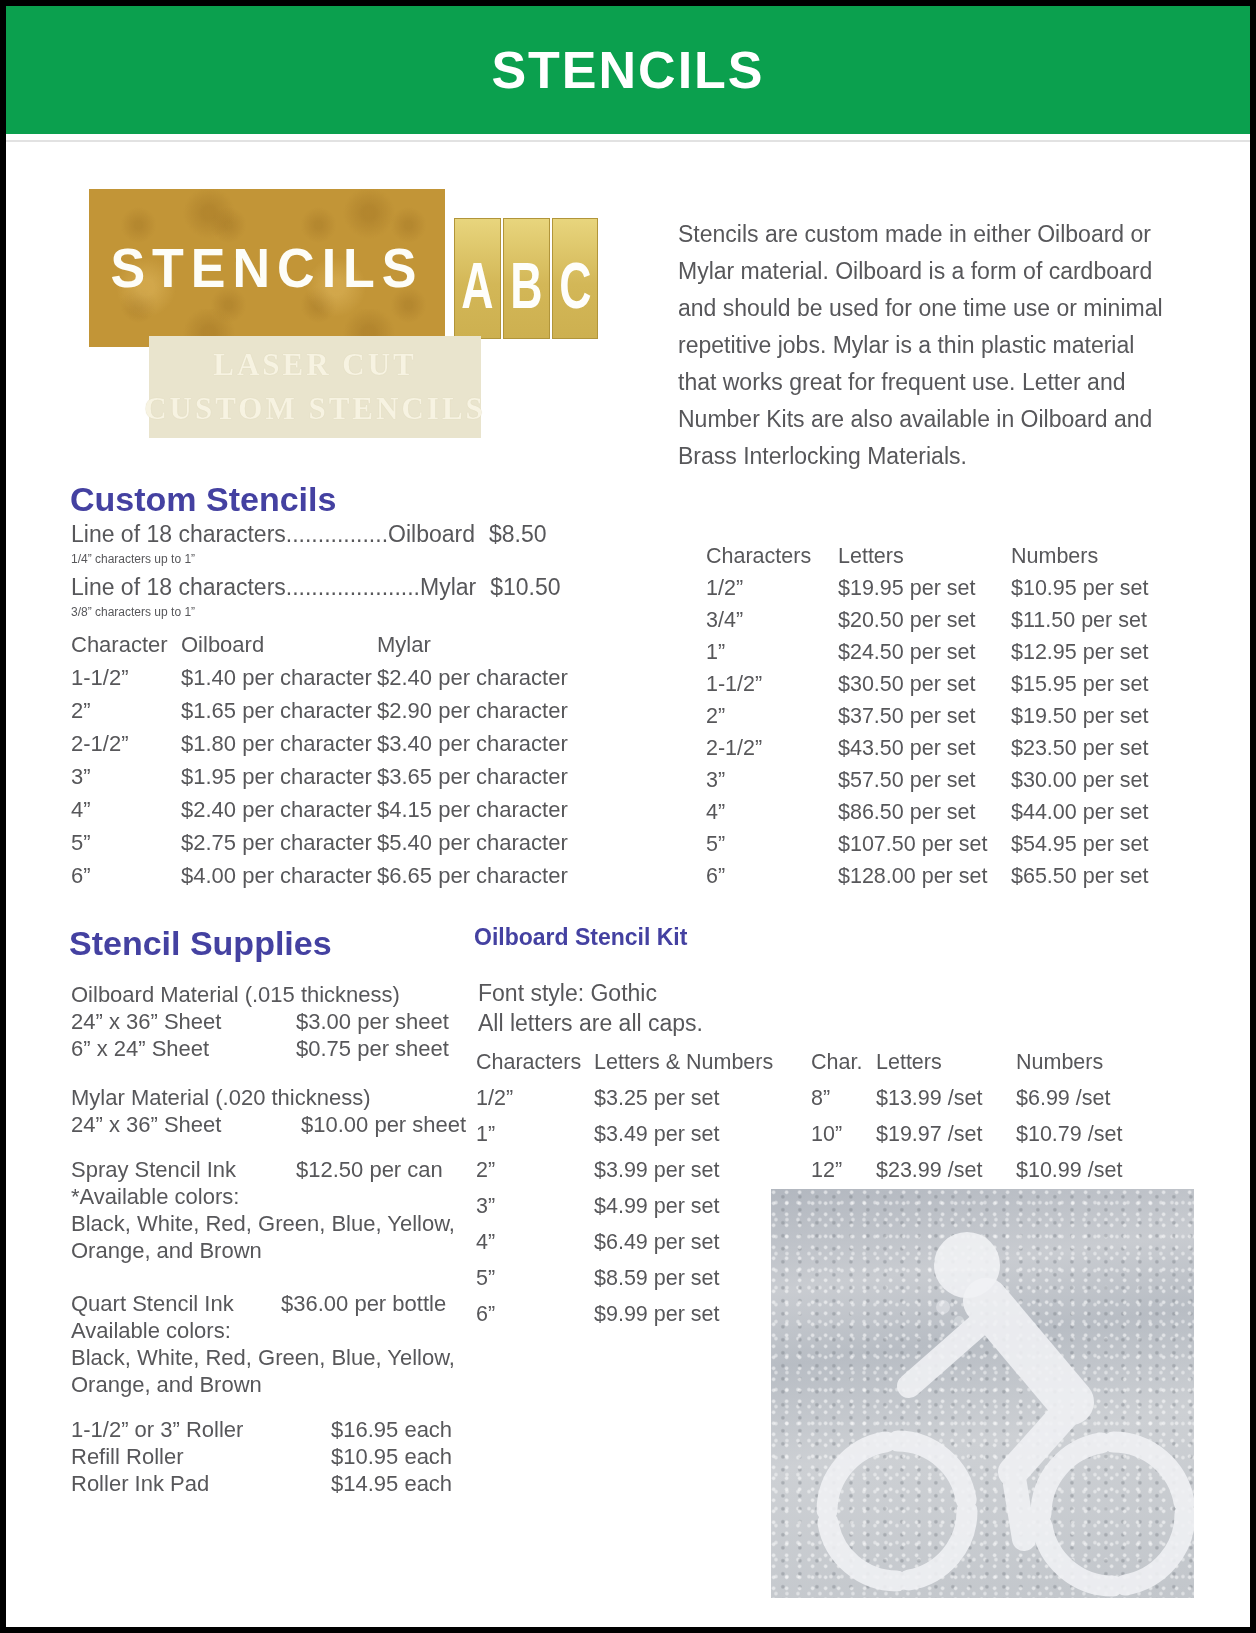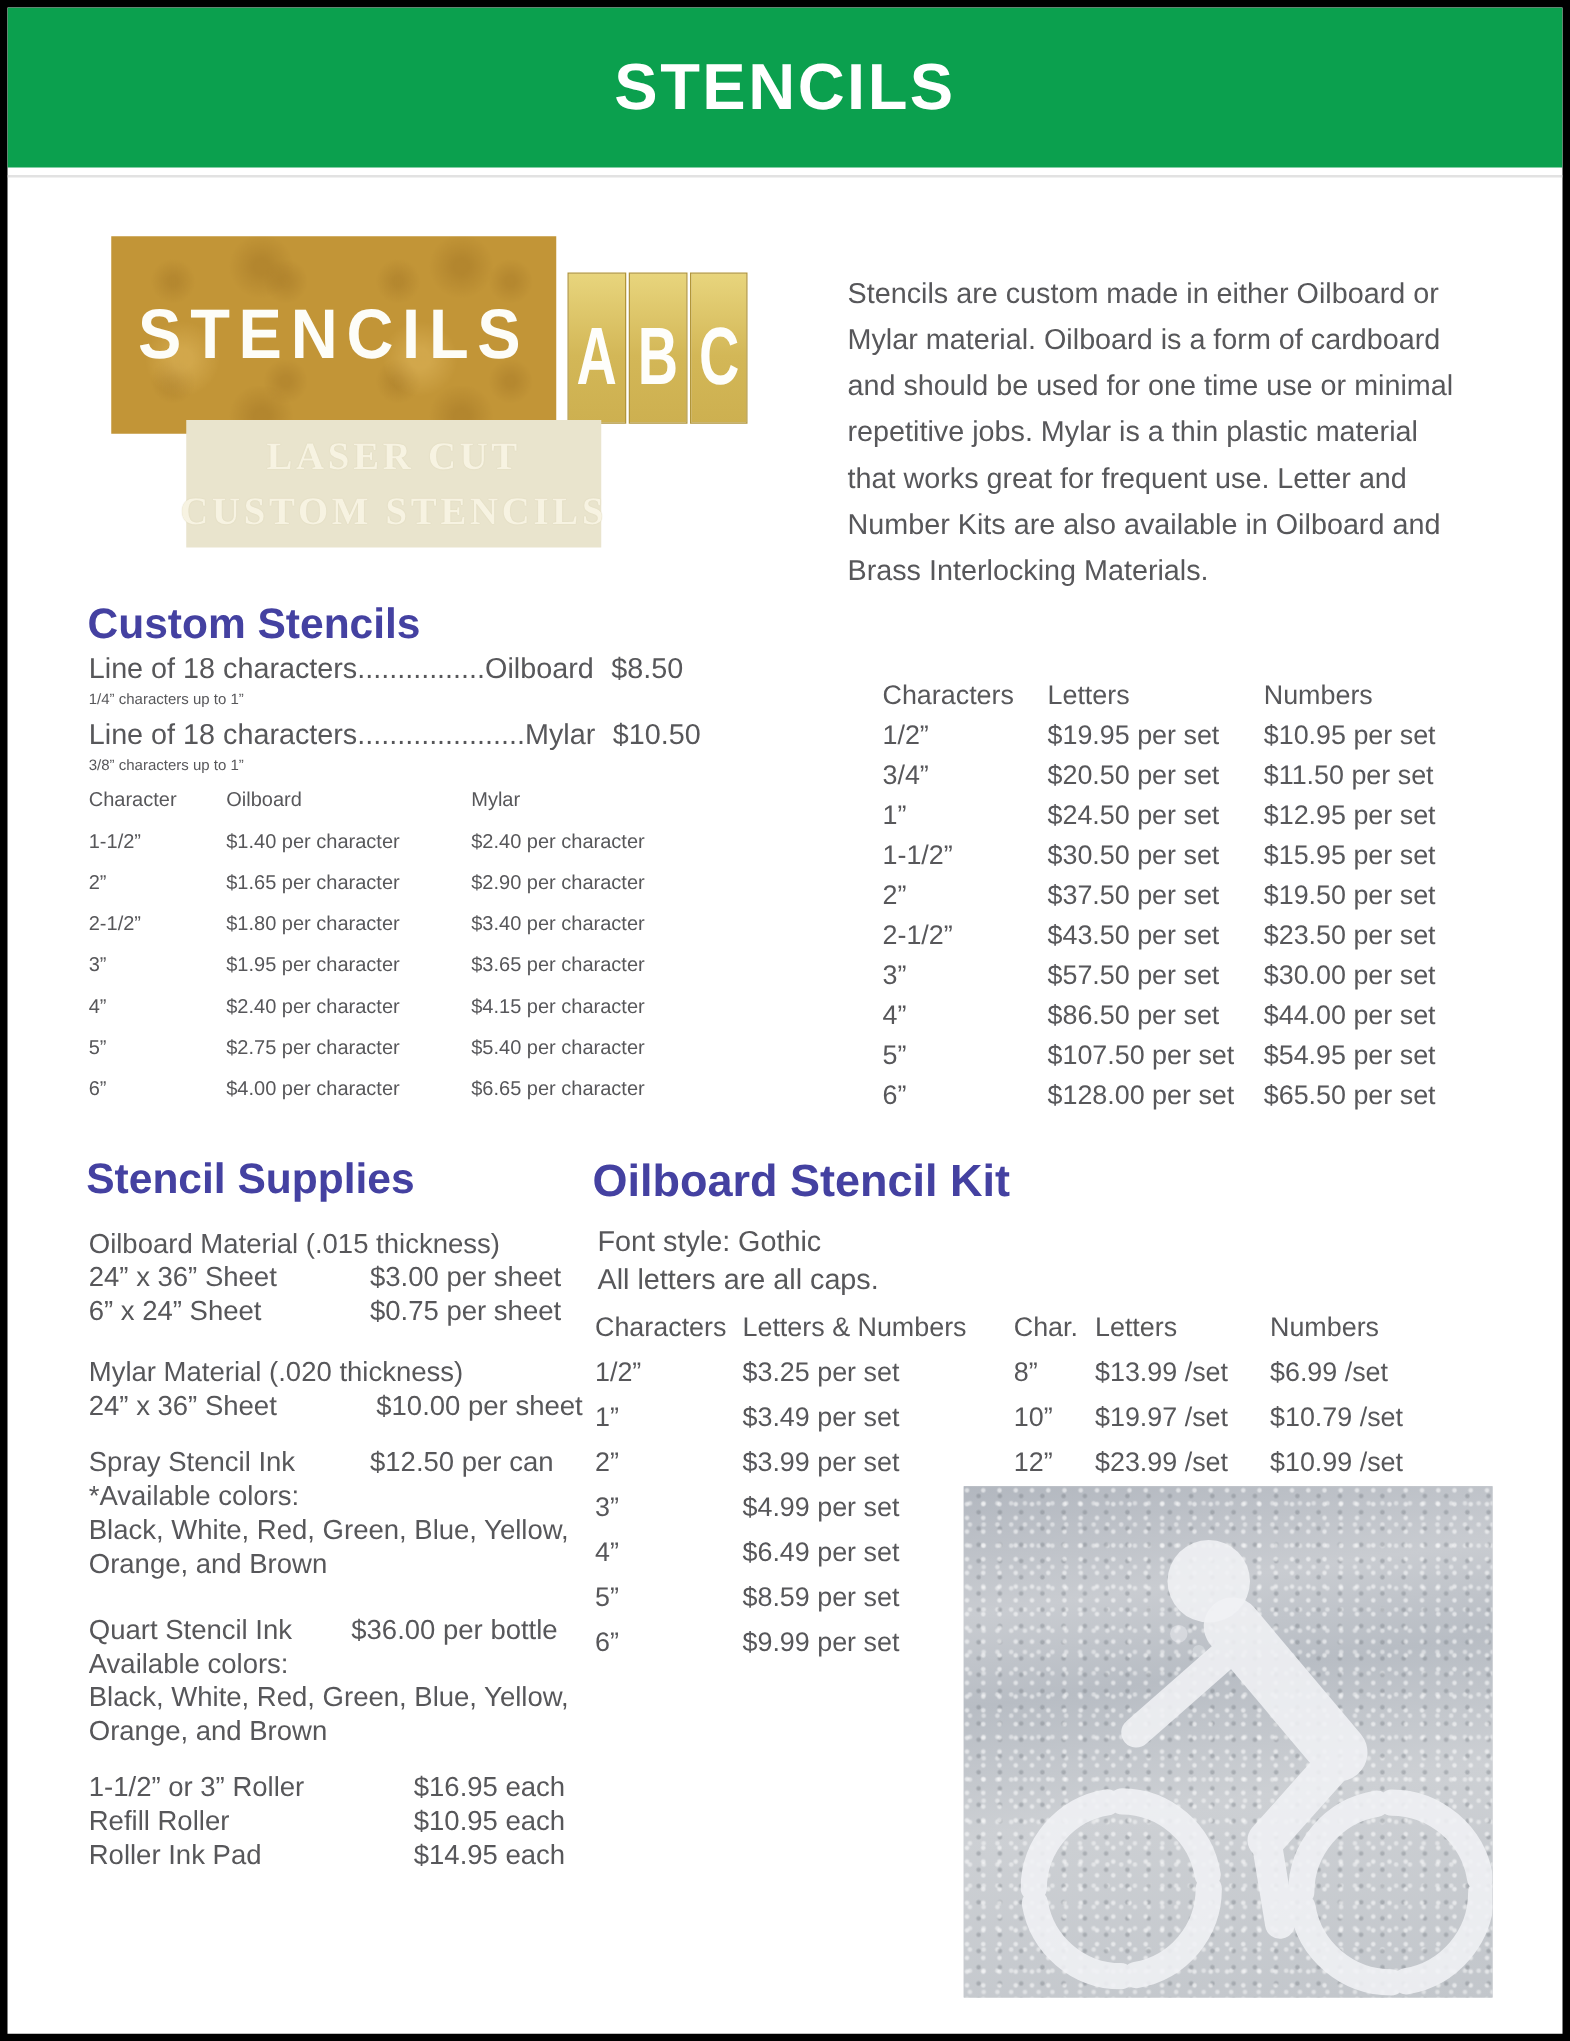--- a/index.html
+++ b/index.html
@@ -52,32 +52,32 @@
   
   .intro {
     position:absolute; left:672px; top:210px; width:486px;
     color:#57575a; font-size:23px; line-height:37px;
   }
   
   .h-blue { position:absolute; color:#4441a1; font-weight:bold; white-space:nowrap; }
   #h-custom   { left:64px;  top:474px; font-size:34px; }
   #h-brass    { left:698px; top:488px; font-size:31px; }
   #h-supplies { left:63px;  top:918px; font-size:34px; }
-  #h-kit      { left:468px; top:918px; font-size:36px; }
+  #h-kit      { left:468px; top:918px; font-size:23px; }
 
   
   .cs-lines { position:absolute; left:65px; top:514px; color:#57575a; }
   .cs-main { font-size:23px; line-height:28px; white-space:nowrap; }
   .cs-price { margin-left:14px; }
   .cs-note { font-size:12px; line-height:22px; margin-bottom:3px; }
 
   
   .gt { position:absolute; display:grid; color:#57575a; white-space:nowrap; align-items:start; }
   .gt span { display:block; }
-  #t-custom { left:65px;  top:626px;  grid-template-columns:110px 196px auto; grid-auto-rows:33px; font-size:16px; }
+  #t-custom { left:65px;  top:626px;  grid-template-columns:110px 196px auto; grid-auto-rows:33px; font-size:22px; }
   #t-brass  { left:700px; top:538px;  grid-template-columns:132px 173px auto; grid-auto-rows:32px; font-size:21.5px; }
   #t-kit-l  { left:470px; top:1044px; grid-template-columns:118px auto;       grid-auto-rows:36px; font-size:21.5px; }
   #t-kit-r  { left:805px; top:1044px; grid-template-columns:65px 140px auto;  grid-auto-rows:36px; font-size:21.5px; }
 
   
   .sup { position:absolute; left:65px; color:#57575a; font-size:22px; line-height:27px; }
   .sup-row { display:flex; white-space:nowrap; }
   .sup-row .name { display:inline-block; }
   #g1 { top:975px; }  #g1 .name { min-width:225px; }
   #g2 { top:1078px; } #g2 .name { min-width:230px; }

